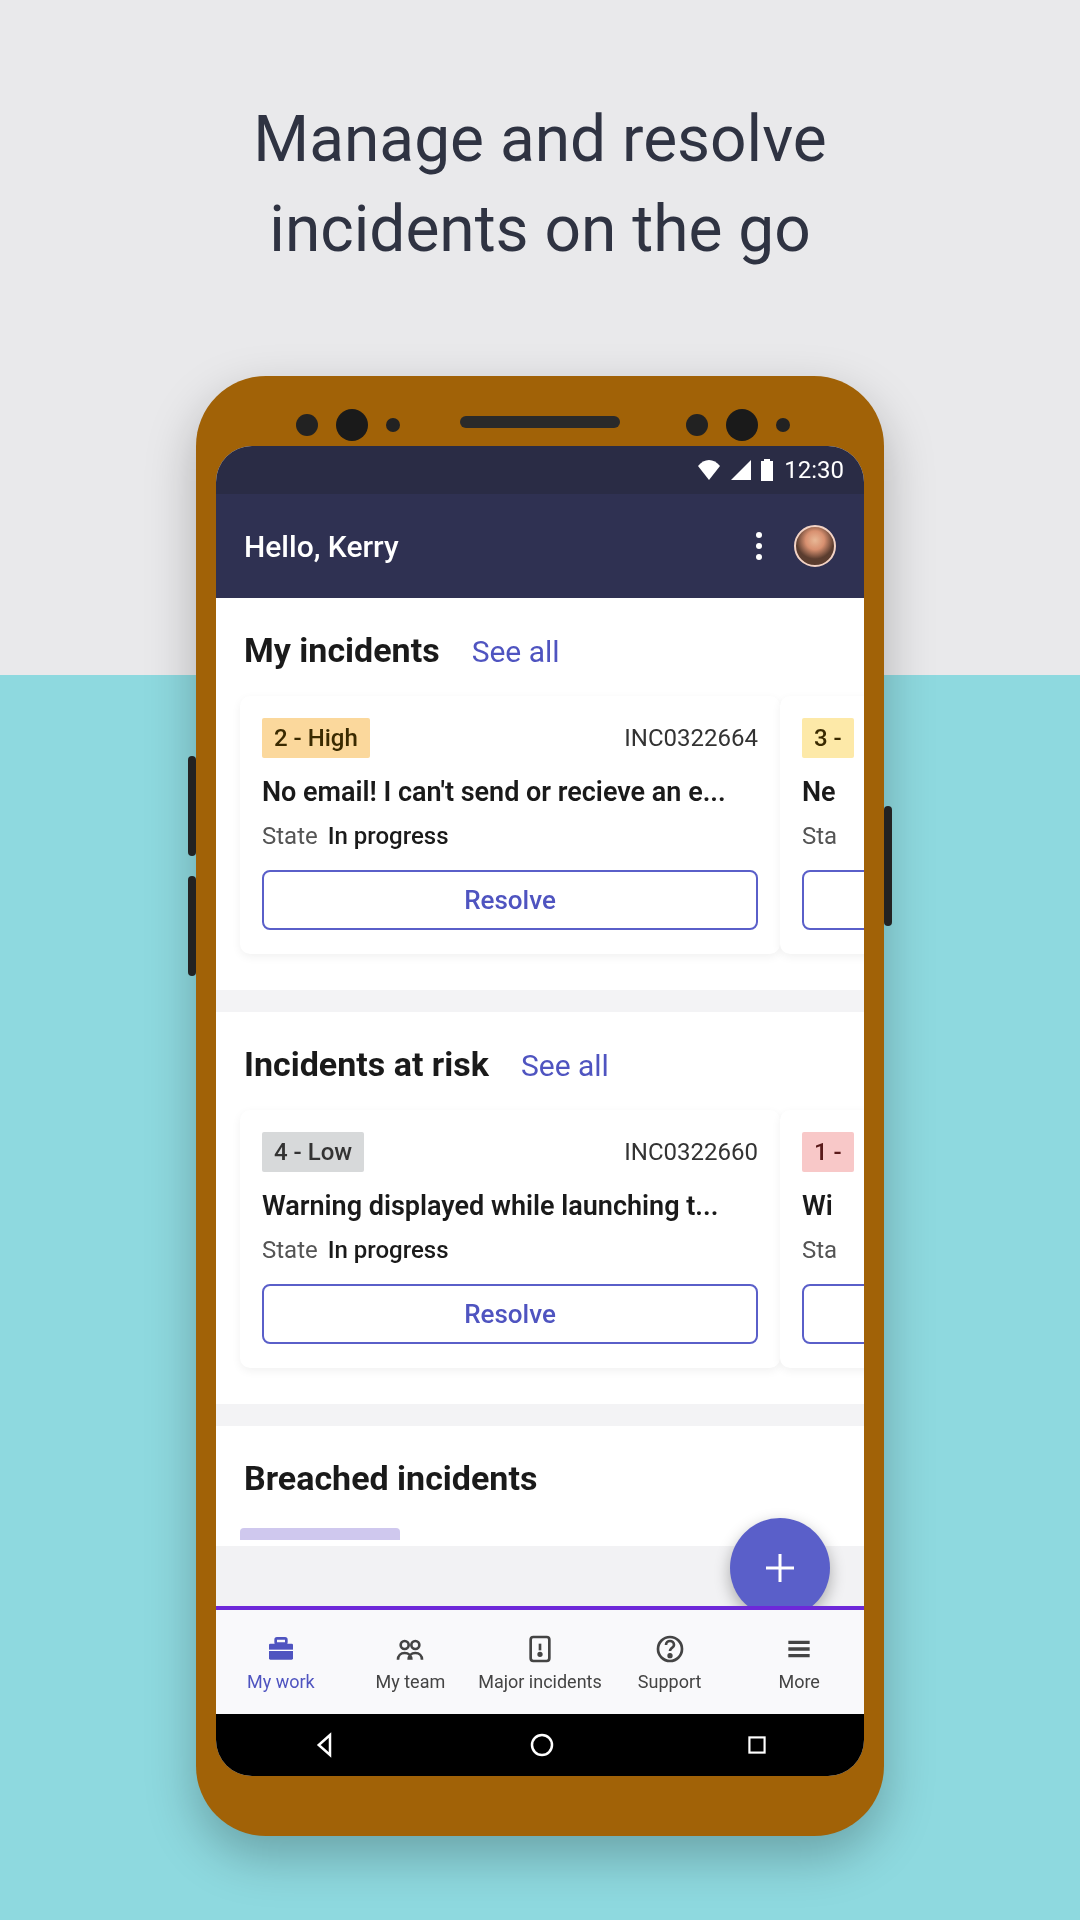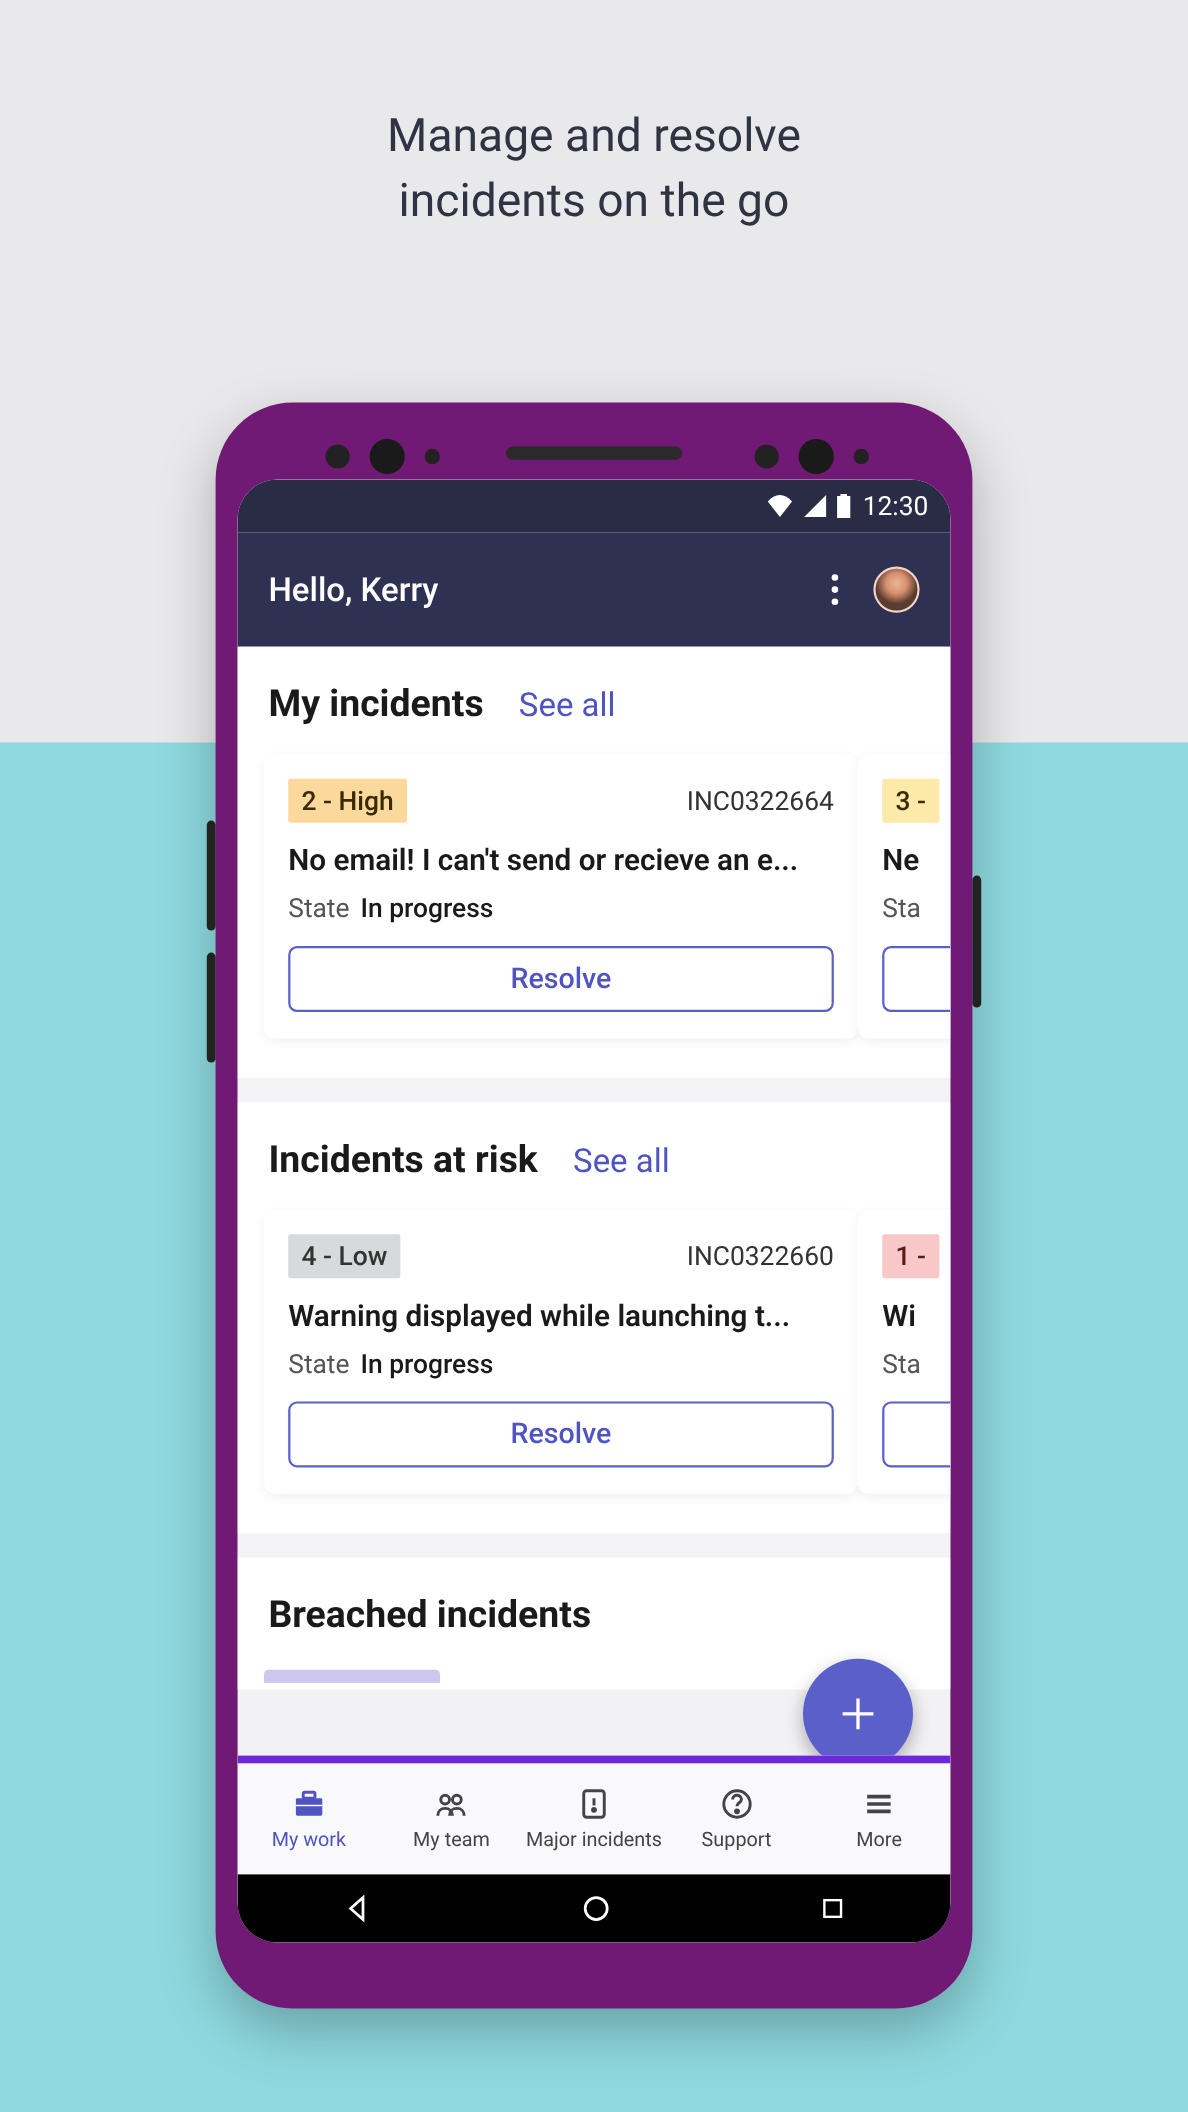--- a/index.html
+++ b/index.html
@@ -13,32 +13,32 @@
   position: absolute;
   left: 0; right: 0; bottom: 0;
   height: 1245px;
   background: #8ed9df;
 }
 .headline {
   position: absolute;
   top: 95px;
   left: 0; right: 0;
   text-align: center;
-  font-size: 42px;
+  font-size: 64px;
   line-height: 1.4;
   color: #2f3342;
   font-weight: 400;
 }
 .phone {
   position: absolute;
-  top: 366px;
+  top: 376px;
   left: 196px;
   width: 688px;
   height: 1460px;
-  background: #701a75;
+  background: #a16207;
   border-radius: 70px;
   box-shadow: 0 20px 50px rgba(0,0,0,.25);
 }
 .phone-btn { position: absolute; background:#222; border-radius:4px; }
 .btn-left1 { left:-8px; top:380px; width:8px; height:100px; }
 .btn-left2 { left:-8px; top:500px; width:8px; height:100px; }
 .btn-right { right:-8px; top:430px; width:8px; height:120px; }
 .speaker {
   position: absolute; top: 40px; left: 50%; transform: translateX(-50%);
   width: 160px; height: 12px; background:#2a2a2a; border-radius:6px;
@@ -124,21 +124,21 @@
   position:absolute; right:34px; bottom:158px;
   width:100px; height:100px; border-radius:50%;
   background:#5a5fc9;
   display:flex; align-items:center; justify-content:center;
   box-shadow: 0 6px 16px rgba(0,0,0,.3);
 }
 .fab svg { stroke:#fff; }
 .tab-bar {
   position:absolute; left:0; right:0; bottom:62px;
   height: 108px; background:#f9f9fb;
-  border-top:7px solid #6d28d9;
+  border-top:4px solid #6d28d9;
   display:flex;
 }
 .tab {
   flex:1; display:flex; flex-direction:column; align-items:center; justify-content:center; gap:6px;
   color:#444; font-size:18px;
 }
 .tab.active { color:#4f54c0; }
 .tab svg { width:32px; height:32px; }
 .nav-bar {
   position:absolute; left:0; right:0; bottom:0; height:62px;

